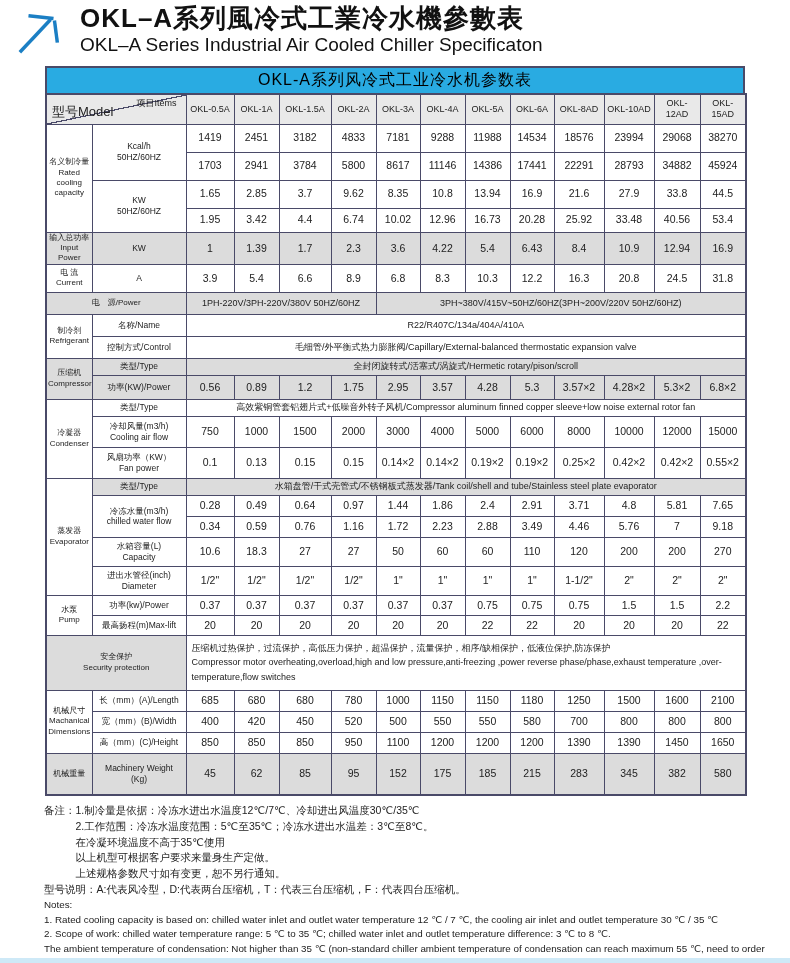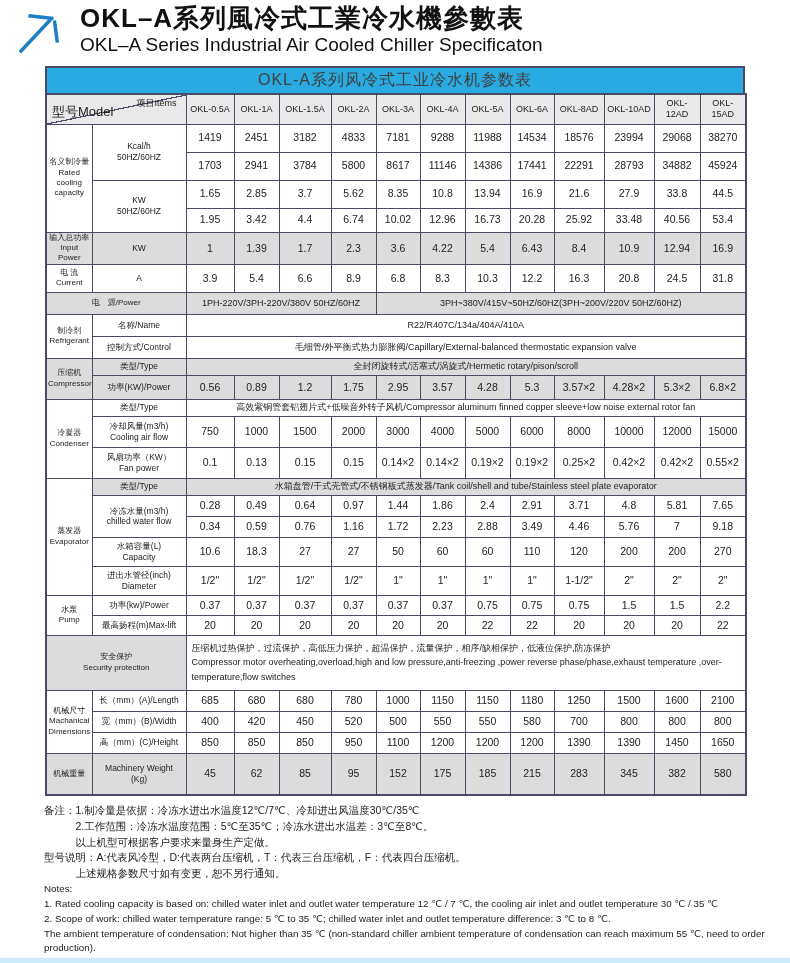--- a/index.html
+++ b/index.html
@@ -7,21 +7,21 @@
         font-family:"Liberation Sans","DejaVu Sans",sans-serif;color:#1a1a1a;}
   
   .hdr{display:flex;align-items:flex-start;padding:4px 0 0 12px;height:58px;}
   .logo{flex:0 0 auto;margin-top:4px;}
   .titles{margin-left:10px;}
   .title-zh{margin:0;font-size:26px;font-weight:bold;letter-spacing:1px;color:#111;line-height:1.1;}
   .title-en{margin:2px 0 0 0;font-size:19px;font-weight:normal;color:#111;line-height:1.1;}
   
   .table-wrap{width:700px;margin:4px 0 0 45px;}
   .banner{box-sizing:border-box;width:700px;height:27px;background:#29ABE2;border:2px solid #4A4A68;border-bottom:none;
-          color:#404040;font-size:16px;display:flex;align-items:center;justify-content:center;letter-spacing:1px;}
+          color:#000000;font-size:16px;display:flex;align-items:center;justify-content:center;letter-spacing:1px;}
   table{border-collapse:collapse;table-layout:fixed;width:700px;border:2px solid #4A4A68;}
   td{border:1px solid #4A4A68;text-align:center;vertical-align:middle;font-size:10.5px;
      padding:0 1px;white-space:pre-line;line-height:1.25;color:#222;overflow:hidden;}
   td.label{font-size:8px;line-height:1.3;}
   td.item{font-size:8.5px;line-height:1.25;}
   td.t9{font-size:9px;}
   td.left{text-align:left;font-size:9px;padding:3px 5px;line-height:1.6;white-space:pre-wrap;}
   td.model{font-size:9px;background:#E9E9E9;}
   tr.gray td{background:#DCDCDC;}
   td.gray{background:#DCDCDC;}
@@ -121,21 +121,21 @@
             <td>28793</td>
             <td>34882</td>
             <td>45924</td>
           </tr>
           <tr style="height: 28px;">
             <td rowspan="2" class="item">KW
 50HZ/60HZ</td>
             <td>1.65</td>
             <td>2.85</td>
             <td>3.7</td>
-            <td>5.62</td>
+            <td>9.62</td>
             <td>8.35</td>
             <td>10.8</td>
             <td>13.94</td>
             <td>16.9</td>
             <td>21.6</td>
             <td>27.9</td>
             <td>33.8</td>
             <td>44.5</td>
           </tr>
           <tr style="height: 24px;">
@@ -432,23 +432,24 @@
             <td>580</td>
           </tr>
         </tbody>
     </table>
   </div>
 
   <div class="notes">
     <div id="notes-zh">
         <div class="note-line zh">备注：1.制冷量是依据：冷冻水进出水温度12℃/7℃、冷却进出风温度30℃/35℃</div>
         <div class="note-line zh">　　　2.工作范围：冷冻水温度范围：5℃至35℃；冷冻水进出水温差：3℃至8℃。</div>
+        <div class="note-line zh">　　　在冷凝环境温度不高于35℃使用</div>
         <div class="note-line zh">　　　以上机型可根据客户要求来量身生产定做。</div>
+        <div class="note-line zh">　　　上述规格参数尺寸如有变更，恕不另行通知。</div>
         <div class="note-line zh">型号说明：A:代表风冷型，D:代表两台压缩机，T：代表三台压缩机，F：代表四台压缩机。</div>
-        <div class="note-line zh">　　　上述规格参数尺寸如有变更，恕不另行通知。</div>
       </div>
     <div id="notes-en">
         <div class="note-line en">Notes:</div>
         <div class="note-line en">1. Rated cooling capacity is based on: chilled water inlet and outlet water temperature 12 ℃ / 7 ℃, the cooling air inlet and outlet temperature 30 ℃ / 35 ℃</div>
         <div class="note-line en">2. Scope of work: chilled water temperature range: 5 ℃ to 35 ℃; chilled water inlet and outlet temperature difference: 3 ℃ to 8 ℃.</div>
         <div class="note-line en">The ambient temperature of condensation: Not higher than 35 ℃ (non-standard chiller ambient temperature of condensation can reach maximum 55 ℃, need to order production).</div>
       </div>
   </div>
 
   <div class="footer-strip"></div>

